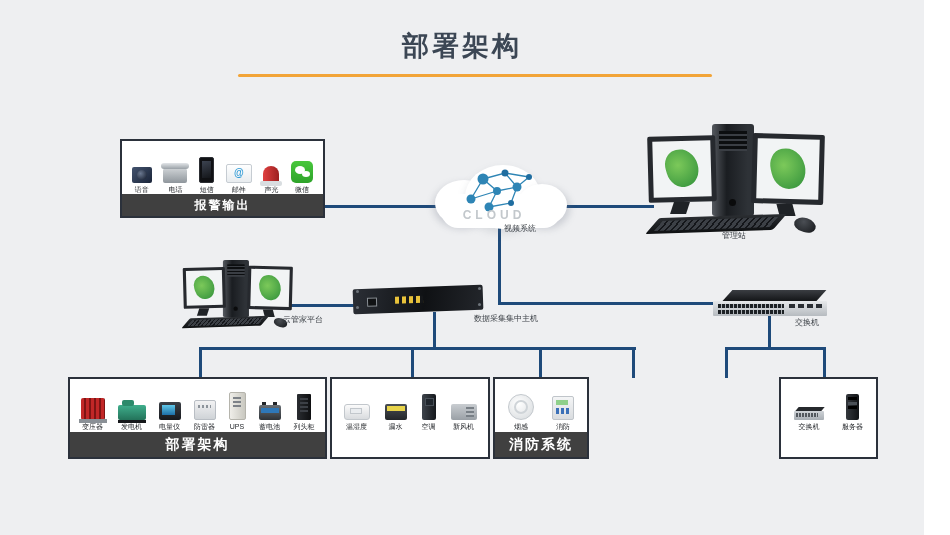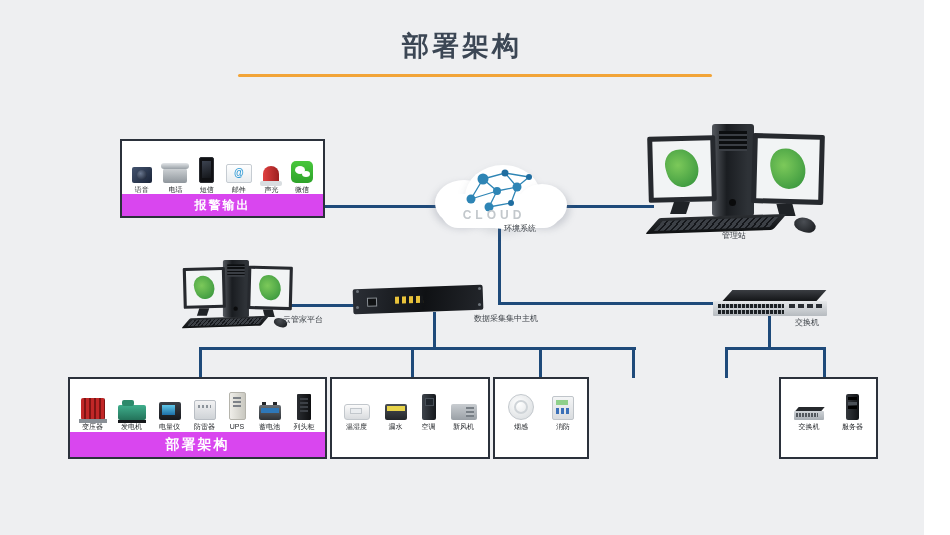--- a/index.html
+++ b/index.html
@@ -8,21 +8,21 @@
 
   
   .title{position:absolute;left:0;right:0;top:28px;text-align:center;font-size:27px;font-weight:600;color:#3b4654;letter-spacing:3px}
   .title-underline{position:absolute;left:238px;top:74px;width:474px;height:3px;background:#f2a438;border-radius:2px}
 
   
   .ln{position:absolute;background:#1e4a7a}
 
   
   .panel{position:absolute;background:#ffffff;border:2px solid #2b313b;box-sizing:border-box}
-  .panel-header{position:absolute;left:0;right:0;bottom:0;background:#d946ef;color:#fff;display:flex;align-items:center;justify-content:center;font-weight:bold;letter-spacing:2px}
+  .panel-header{position:absolute;left:0;right:0;bottom:0;background:#404040;color:#fff;display:flex;align-items:center;justify-content:center;font-weight:bold;letter-spacing:2px}
   .alarm .panel-header{height:22px;font-size:12px}
   .sysbox .panel-header{height:25px;font-size:14px}
   .items{display:flex;justify-content:space-around;align-items:stretch;padding:2px 4px 0;box-sizing:border-box}
   .alarm .items{height:54px}
   .sysbox .items{height:53px}
   .dev{display:flex;flex-direction:column;justify-content:flex-end;align-items:center;padding-bottom:2px}
   .dev-label{font-size:7px;color:#23262a;margin-top:3px;white-space:nowrap;line-height:1}
   .dev-icon{position:relative}
 
   
@@ -204,21 +204,21 @@
         <circle cx="38" cy="24" r="4"></circle>
           <circle cx="30" cy="40" r="4.5"></circle>
         <circle cx="46" cy="6" r="3.5" fill="#1f6da0"></circle>
           <circle cx="58" cy="20" r="4.5"></circle>
         <circle cx="70" cy="10" r="3" fill="#1f6da0"></circle>
           <circle cx="52" cy="36" r="3" fill="#1f6da0"></circle>
       </g>
     </svg>
     <div class="cloud-word">CLOUD</div>
   </div>
-  <div class="node-label" style="left:504px;top:223px">环境系统</div>
+  <div class="node-label" style="left:504px;top:223px">视频系统</div>
 
   <div class="workstation" style="left:646px;top:124px">
     <div class="ws-tower"></div>
     <div class="ws-mon ws-mon-l">
         <div class="ws-blob"></div>
       </div>
     <div class="ws-mon ws-mon-r">
         <div class="ws-blob"></div>
       </div>
     <div class="ws-stand ws-stand-l"></div>
@@ -318,20 +318,21 @@
 
     <div class="dev">
           <div class="dev-icon ic-smoke-detector"></div>
           <div class="dev-label">烟感</div>
         </div>
         <div class="dev">
           <div class="dev-icon ic-fire-panel"></div>
           <div class="dev-label">消防</div>
         </div>
       </div>
+    <div class="panel-header">消防系统</div>
   </div>
 
 
 
   <div class="panel sysbox" style="left:779px;top:377px;width:99px;height:82px">
     <div class="items">
 
     <div class="dev">
           <div class="dev-icon ic-network-switch"></div>
           <div class="dev-label">交换机</div>

